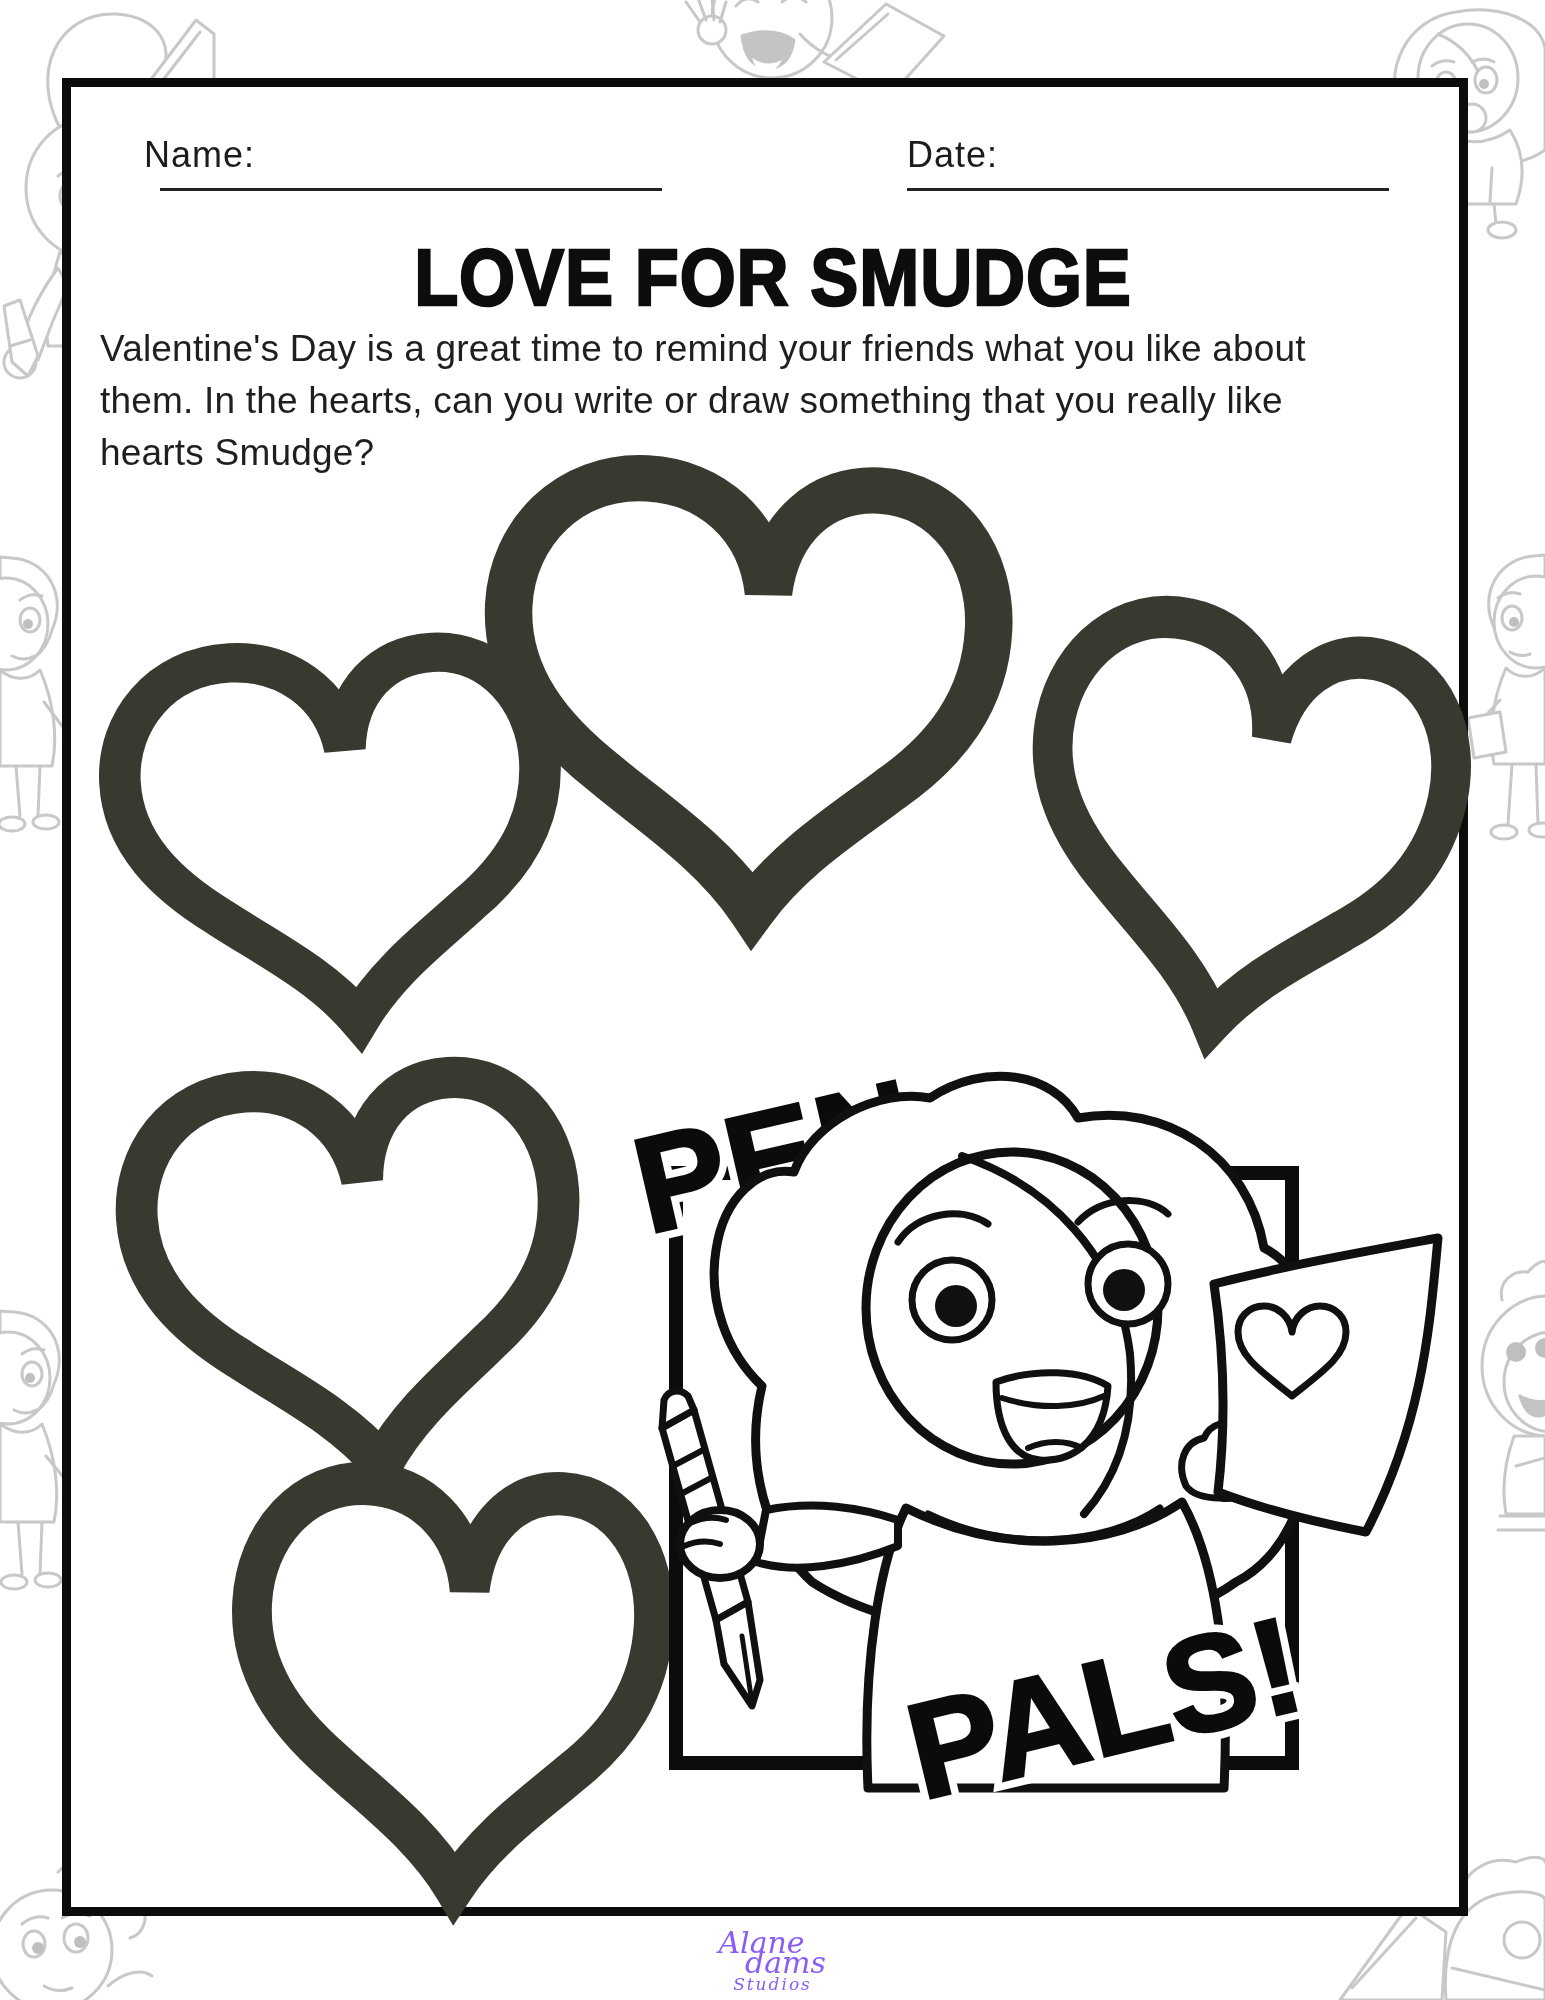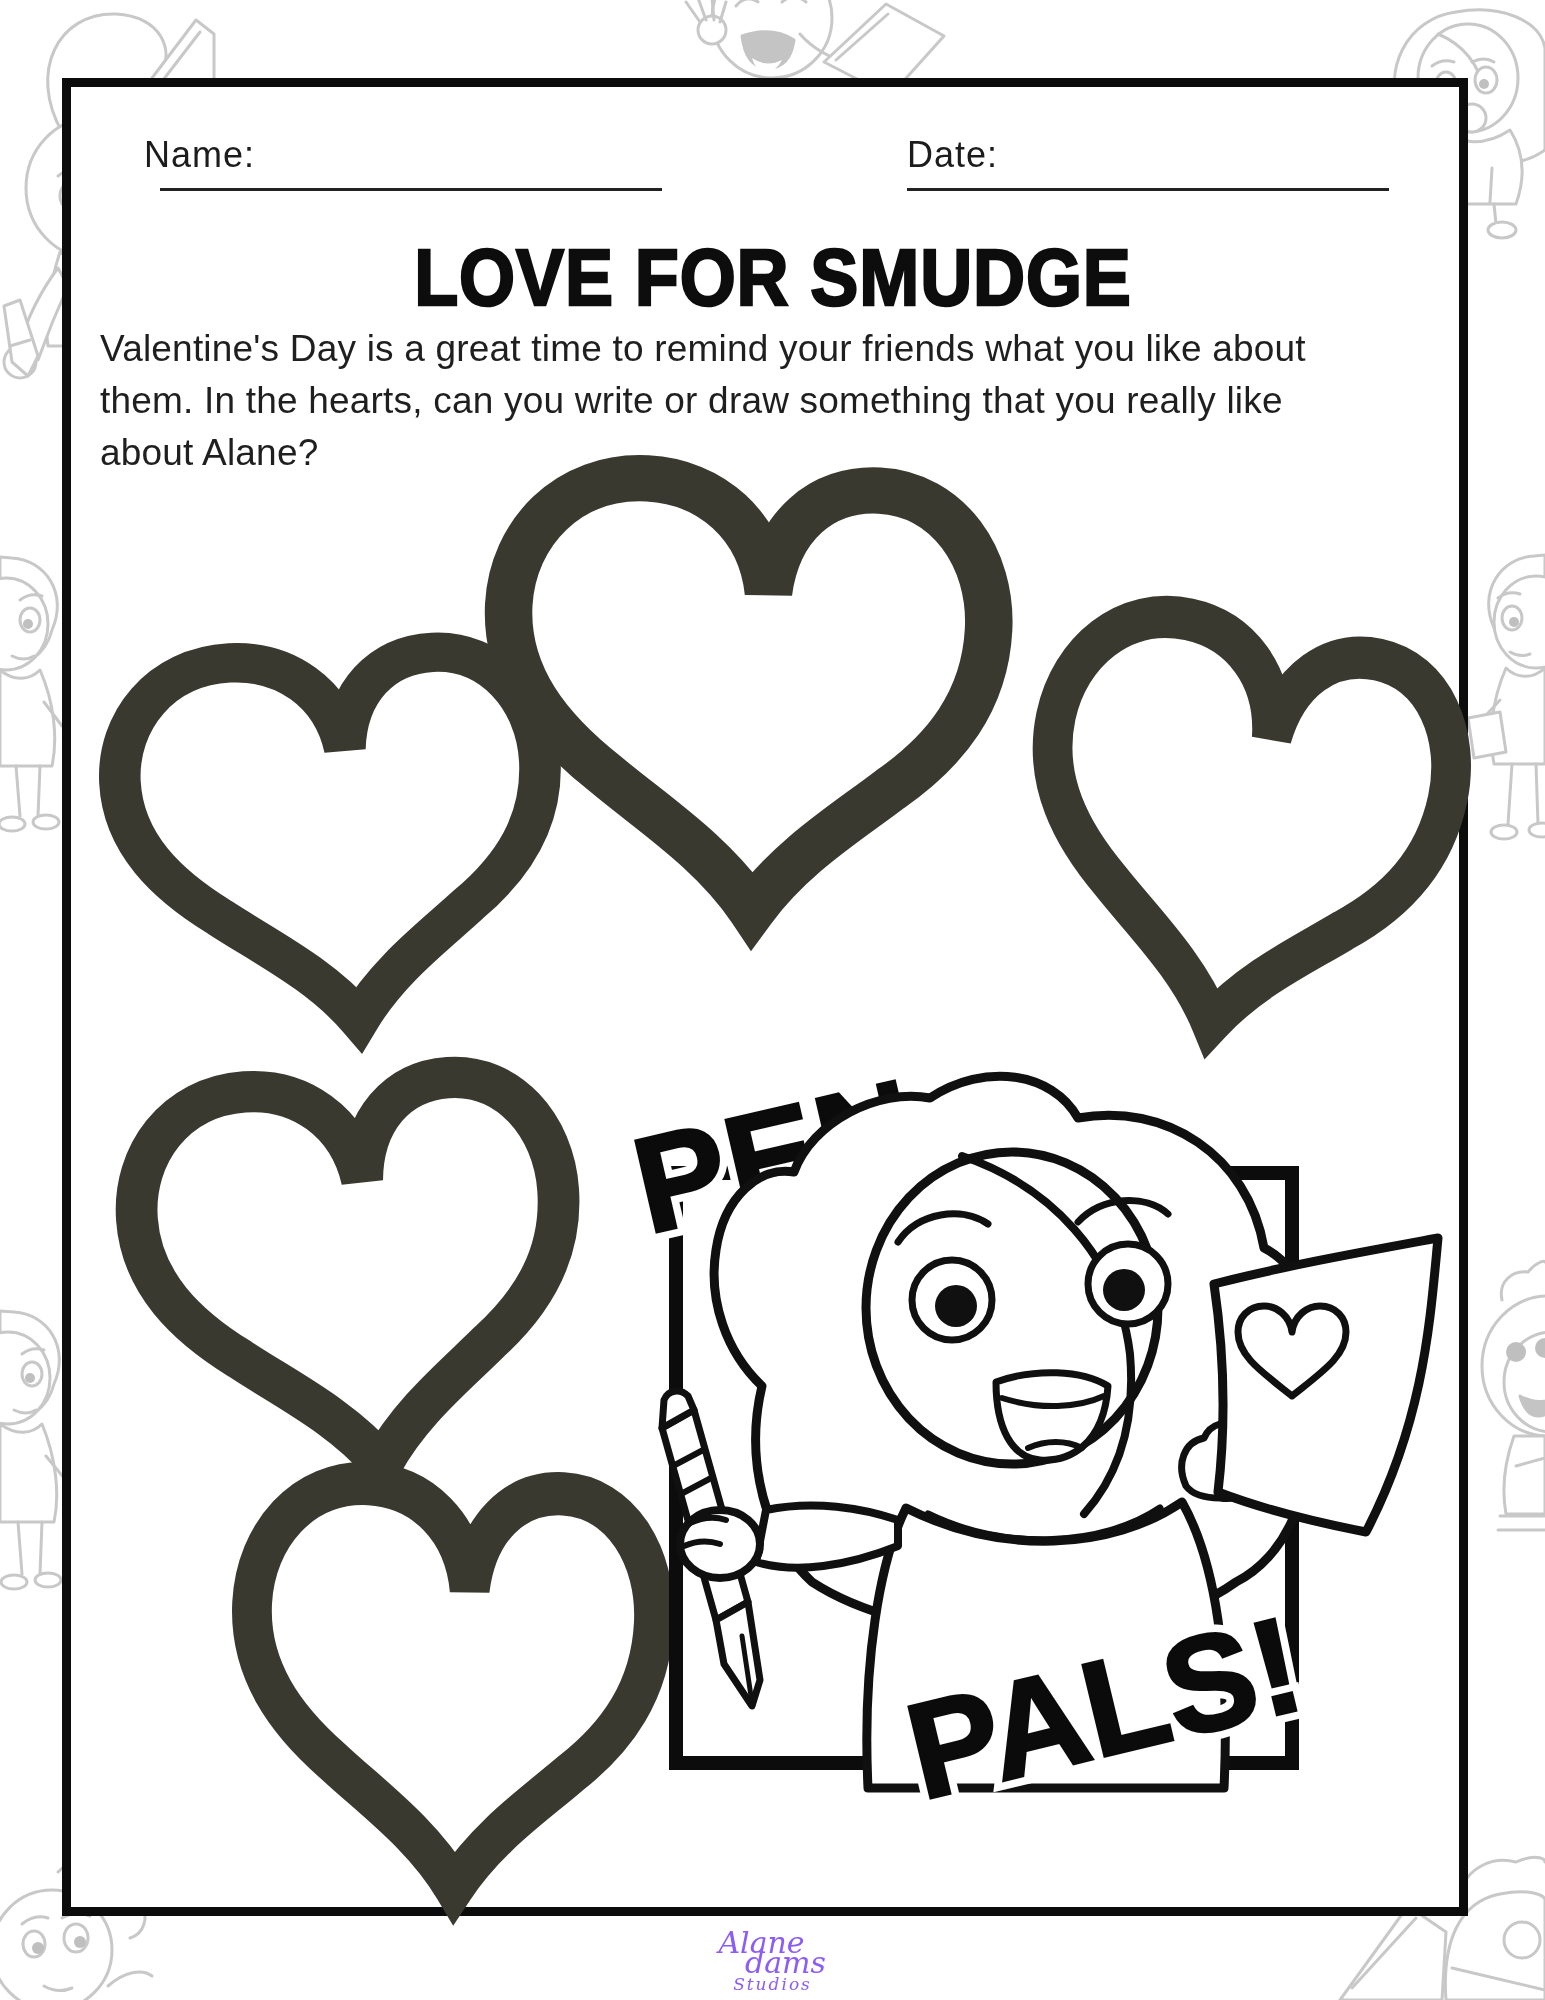--- a/index.html
+++ b/index.html
@@ -181,21 +181,21 @@
 <div class="write-line" style="left:160px;top:188px;width:502px;"></div>
 
 <div class="label" style="left:907px;top:134px;">Date:</div>
 <div class="write-line" style="left:907px;top:188px;width:482px;"></div>
 
 <div class="title">LOVE FOR SMUDGE</div>
 
 <div class="instructions">
   <div>Valentine's Day is a great time to remind your friends what you like about</div>
   <div>them. In the hearts, can you write or draw something that you really like</div>
-  <div>about Alane?</div>
+  <div>hearts Smudge?</div>
 </div>
 
 <svg width="0" height="0" style="position:absolute">
   <defs>
     <path id="heartShape" d="M54 26 C52 13 42 5 30 5 C15 5 5 17 5 31 C5 45 14 55 25 63 C34 70 46 77 54 88 C61 77 71 70 79 63 C89 55 96 45 96 31 C96 17 87 5 74 5 C63 5 55 13 54 26 Z"></path>
   </defs>
 </svg>
 
 <svg class="heart" style="left:478px;top:458px;width:528px;height:472px;transform:rotate(3deg);" viewBox="0 0 100 92" preserveAspectRatio="none">
     <use href="#heartShape"></use>

